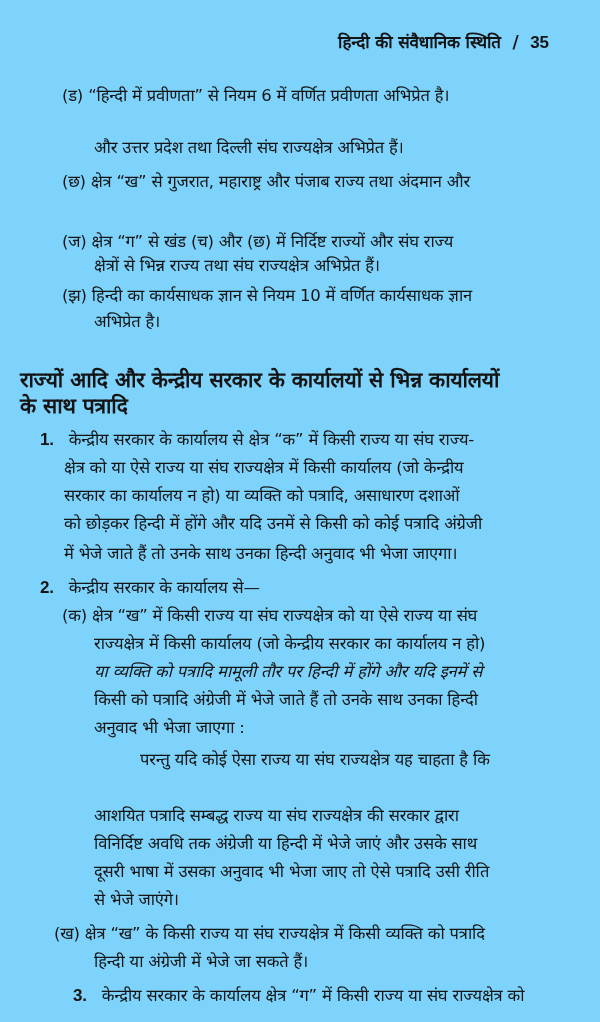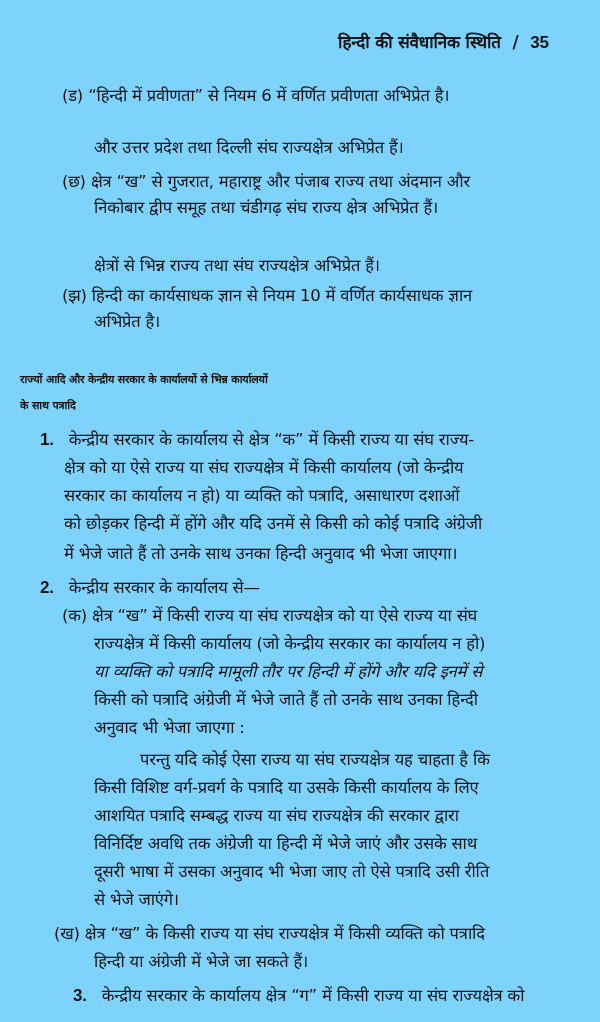--- a/index.html
+++ b/index.html
@@ -27,21 +27,21 @@
       font-size: 16.5px;
       line-height: 24px;
       letter-spacing: -0.2px;
     }
     .running-head {
       font-size: 17px;
       font-weight: bold;
     }
     .heading {
       font-weight: bold;
-      font-size: 11px;
+      font-size: 21px;
     }
     .marker {
       display: inline-block;
       font-weight: normal;
     }
     .num {
       font-family: "Liberation Sans", sans-serif;
       font-weight: bold;
       font-size: 17px;
     }
@@ -63,24 +63,25 @@
   </div>
 
   <div class="line" style="left:94px; top:136px;">
     <span>और उत्तर प्रदेश तथा दिल्ली संघ राज्यक्षेत्र अभिप्रेत हैं।</span>
   </div>
 
   <div class="line" style="left:62px; top:170px;">
     <span class="marker">(छ)</span>
     <span>क्षेत्र “ख” से  गुजरात, महाराष्ट्र और पंजाब राज्य तथा  अंदमान और</span>
   </div>
-  <div class="line" style="left:94px; top:196px;">
-    <span>निकोबार द्वीप समूह तथा चंडीगढ़ संघ राज्य क्षेत्र अभिप्रेत हैं।</span>
+
+  <div class="line" style="left:62px; top:230px;">
+    <span class="marker">(ज)</span>
+    <span>क्षेत्र “ग” से खंड (च) और (छ) में  निर्दिष्ट  राज्यों और संघ  राज्य</span>
   </div>
-
   <div class="line" style="left:94px; top:254px;">
     <span>क्षेत्रों से भिन्न राज्य तथा संघ राज्यक्षेत्र अभिप्रेत हैं।</span>
   </div>
 
   <div class="line" style="left:62px; top:284px;">
     <span class="marker">(झ)</span>
     <span>हिन्दी  का  कार्यसाधक ज्ञान से नियम 10  में वर्णित कार्यसाधक ज्ञान</span>
   </div>
   <div class="line" style="left:94px; top:310px;">
     <span>अभिप्रेत है।</span>
@@ -124,23 +125,20 @@
   <div class="line" style="left:94px; top:688px;">
     <span>किसी  को पत्रादि  अंग्रेजी में भेजे जाते हैं तो उनके  साथ उनका हिन्दी</span>
   </div>
   <div class="line" style="left:94px; top:716px;">
     <span>अनुवाद भी भेजा जाएगा :</span>
   </div>
 
   <div class="line" style="left:140px; top:748px;">
     <span>परन्तु यदि कोई ऐसा  राज्य  या संघ राज्यक्षेत्र यह चाहता है कि</span>
   </div>
-  <div class="line" style="left:94px; top:776px;">
-    <span>किसी विशिष्ट वर्ग-प्रवर्ग के पत्रादि या उसके किसी कार्यालय  के लिए</span>
-  </div>
   <div class="line" style="left:94px; top:804px;">
     <span>आशयित  पत्रादि  सम्बद्ध राज्य  या संघ  राज्यक्षेत्र की सरकार  द्वारा</span>
   </div>
   <div class="line" style="left:94px; top:832px;">
     <span>विनिर्दिष्ट  अवधि तक अंग्रेजी या हिन्दी में भेजे जाएं और  उसके साथ</span>
   </div>
   <div class="line" style="left:94px; top:860px;">
     <span>दूसरी भाषा में उसका अनुवाद भी भेजा जाए तो ऐसे पत्रादि उसी  रीति</span>
   </div>
   <div class="line" style="left:94px; top:888px;">

